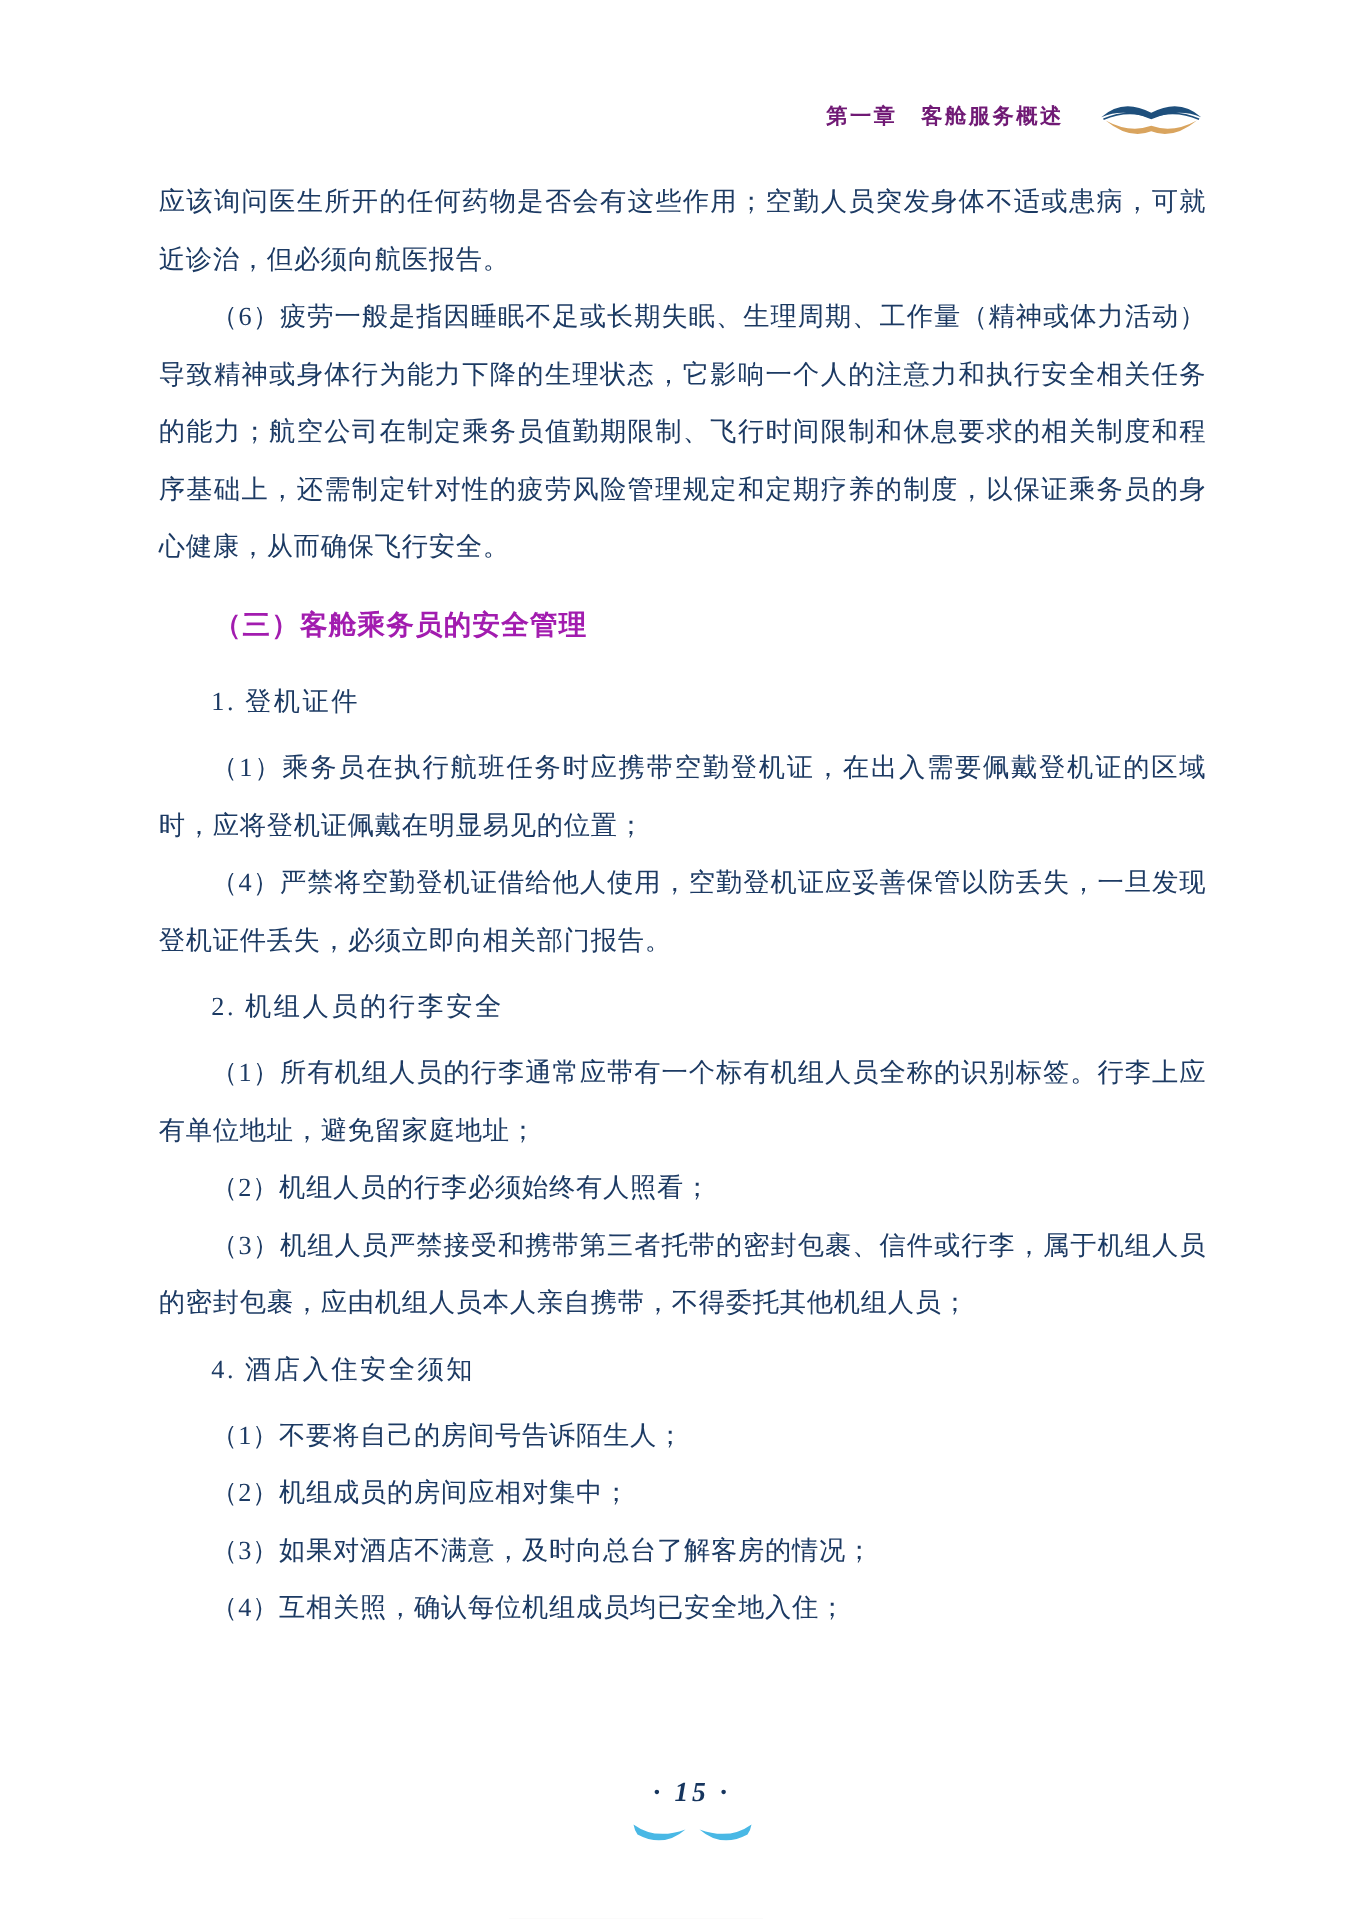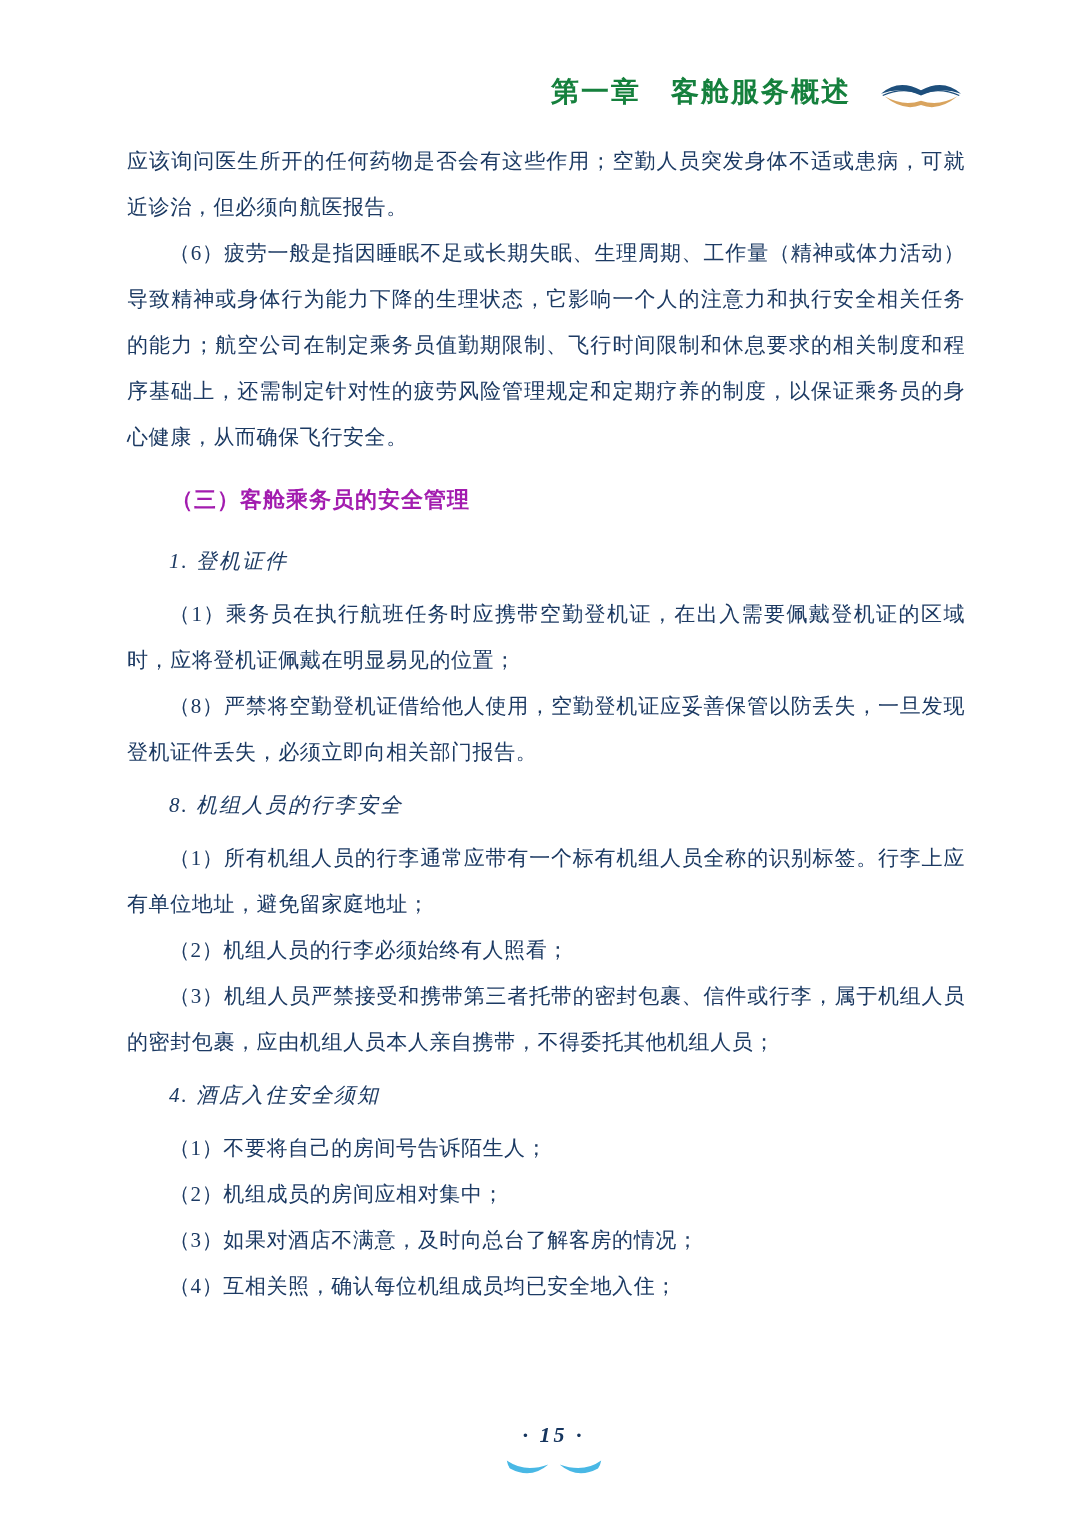--- a/index.html
+++ b/index.html
@@ -17,24 +17,24 @@
     overflow:hidden;
   }
   .page-header{
     padding-top:72px;
     display:flex;
     align-items:center;
     justify-content:flex-end;
     gap:26px;
   }
   .chapter-title{
-    font-size:28px;
+    font-size:17px;
     font-weight:bold;
     letter-spacing:2px;
-    color:#15803d;
+    color:#701a75;
   }
   .logo{display:inline-flex;align-items:center;}
   .content{
     margin-top:26px;
     font-size:21px;
     line-height:46px;
     text-align:justify;
     letter-spacing:0.6px;
   }
   .content p{margin:0;text-indent:2em;}
@@ -45,21 +45,20 @@
     font-weight:bold;
     text-indent:2em;
     letter-spacing:1px;
     line-height:46px;
     color:#a21caf;
   }
   .sub-heading{
     margin:7px 0;
     font-size:21px;
     font-weight:normal;
-    font-style:italic;
     text-indent:2em;
     line-height:46px;
     letter-spacing:2px;
     color:#1c3a63;
   }
   .page-footer{
     position:absolute;
     left:15px;right:0;
     bottom:48px;
     text-align:center;
@@ -92,23 +91,23 @@
   </header>
 
   <main class="content">
     <p class="noindent">应该询问医生所开的任何药物是否会有这些作用；空勤人员突发身体不适或患病，可就近诊治，但必须向航医报告。</p>
     <p>（6）疲劳一般是指因睡眠不足或长期失眠、生理周期、工作量（精神或体力活动）导致精神或身体行为能力下降的生理状态，它影响一个人的注意力和执行安全相关任务的能力；航空公司在制定乘务员值勤期限制、飞行时间限制和休息要求的相关制度和程序基础上，还需制定针对性的疲劳风险管理规定和定期疗养的制度，以保证乘务员的身心健康，从而确保飞行安全。</p>
 
     <h3 class="section-heading">（三）客舱乘务员的安全管理</h3>
 
     <h4 class="sub-heading">1. 登机证件</h4>
     <p>（1）乘务员在执行航班任务时应携带空勤登机证，在出入需要佩戴登机证的区域时，应将登机证佩戴在明显易见的位置；</p>
-    <p>（8）严禁将空勤登机证借给他人使用，空勤登机证应妥善保管以防丢失，一旦发现登机证件丢失，必须立即向相关部门报告。</p>
+    <p>（4）严禁将空勤登机证借给他人使用，空勤登机证应妥善保管以防丢失，一旦发现登机证件丢失，必须立即向相关部门报告。</p>
 
-    <h4 class="sub-heading">8. 机组人员的行李安全</h4>
+    <h4 class="sub-heading">2. 机组人员的行李安全</h4>
     <p>（1）所有机组人员的行李通常应带有一个标有机组人员全称的识别标签。行李上应有单位地址，避免留家庭地址；</p>
     <p>（2）机组人员的行李必须始终有人照看；</p>
     <p>（3）机组人员严禁接受和携带第三者托带的密封包裹、信件或行李，属于机组人员的密封包裹，应由机组人员本人亲自携带，不得委托其他机组人员；</p>
 
     <h4 class="sub-heading">4. 酒店入住安全须知</h4>
     <p>（1）不要将自己的房间号告诉陌生人；</p>
     <p>（2）机组成员的房间应相对集中；</p>
     <p>（3）如果对酒店不满意，及时向总台了解客房的情况；</p>
     <p>（4）互相关照，确认每位机组成员均已安全地入住；</p>
 

